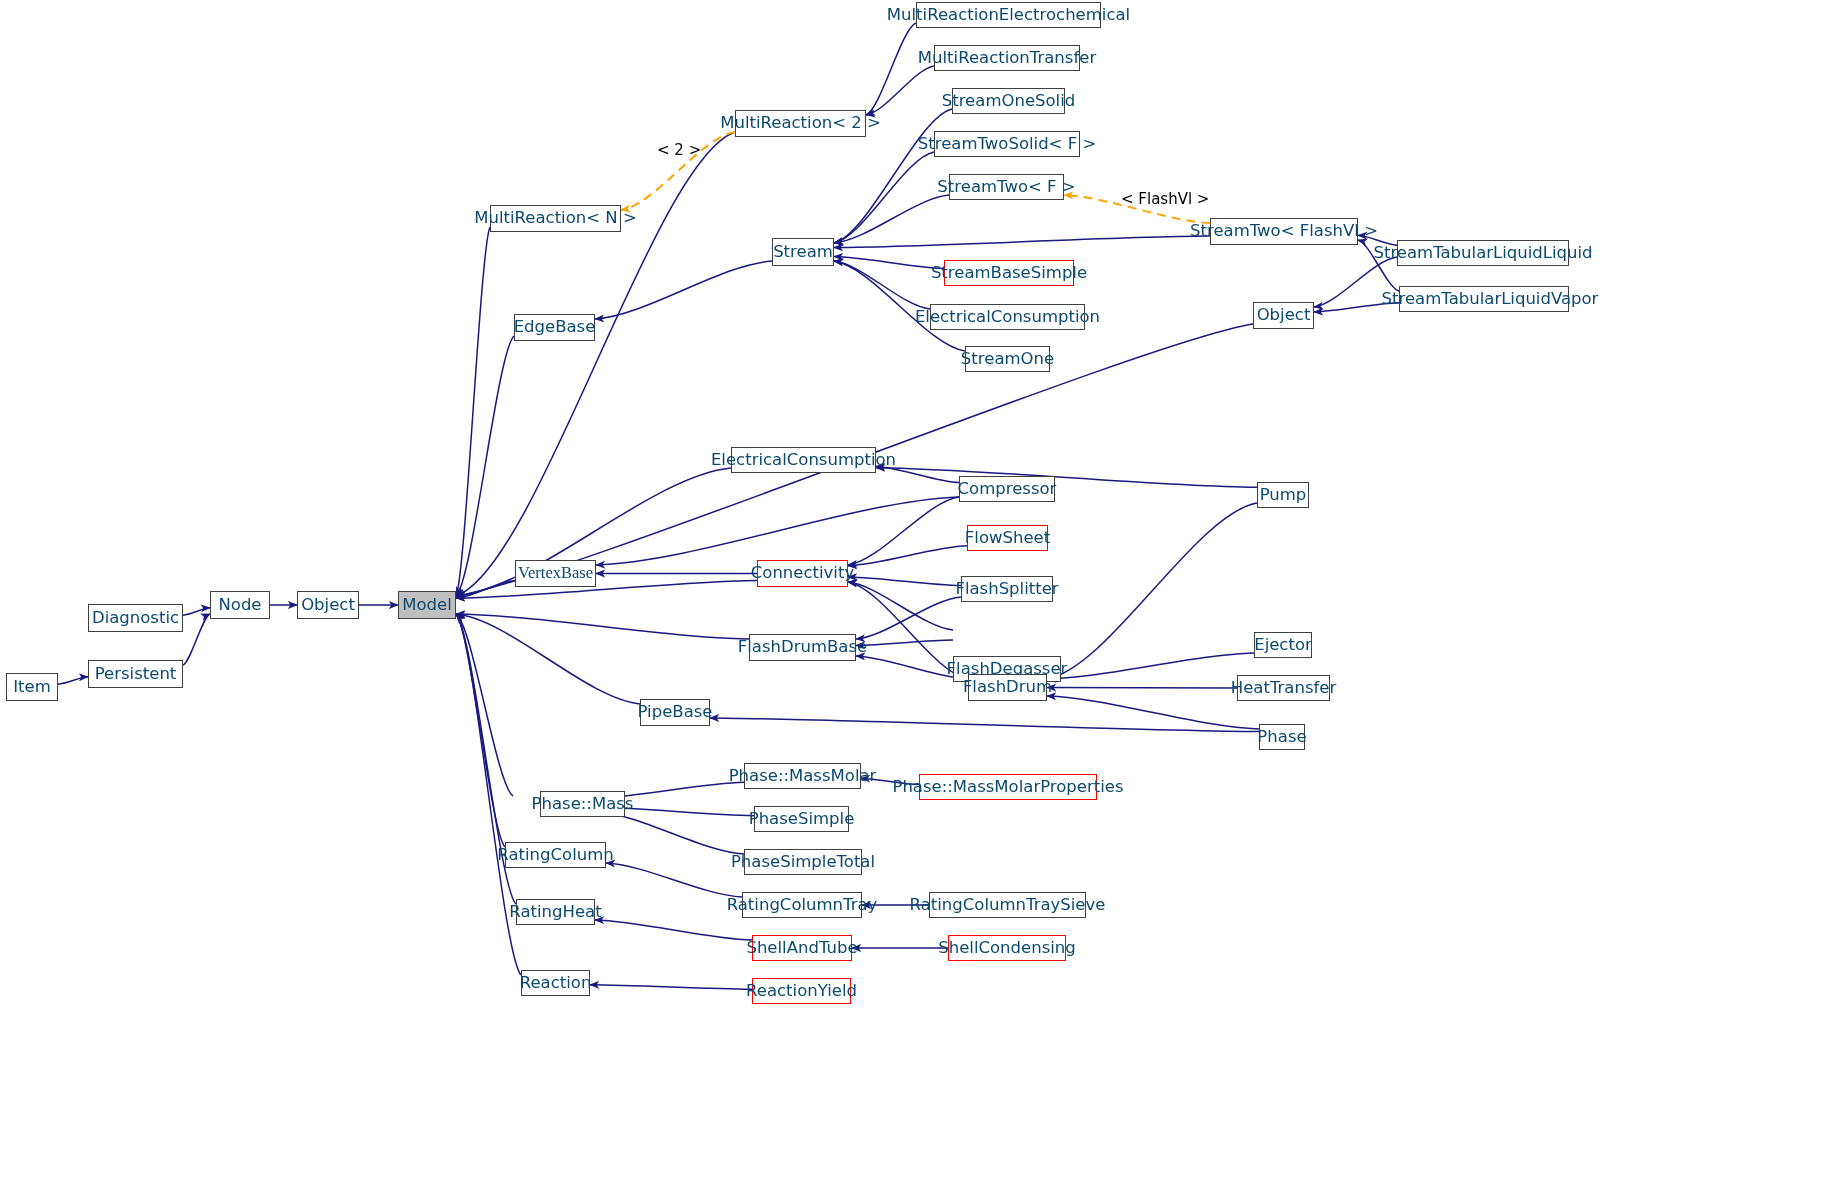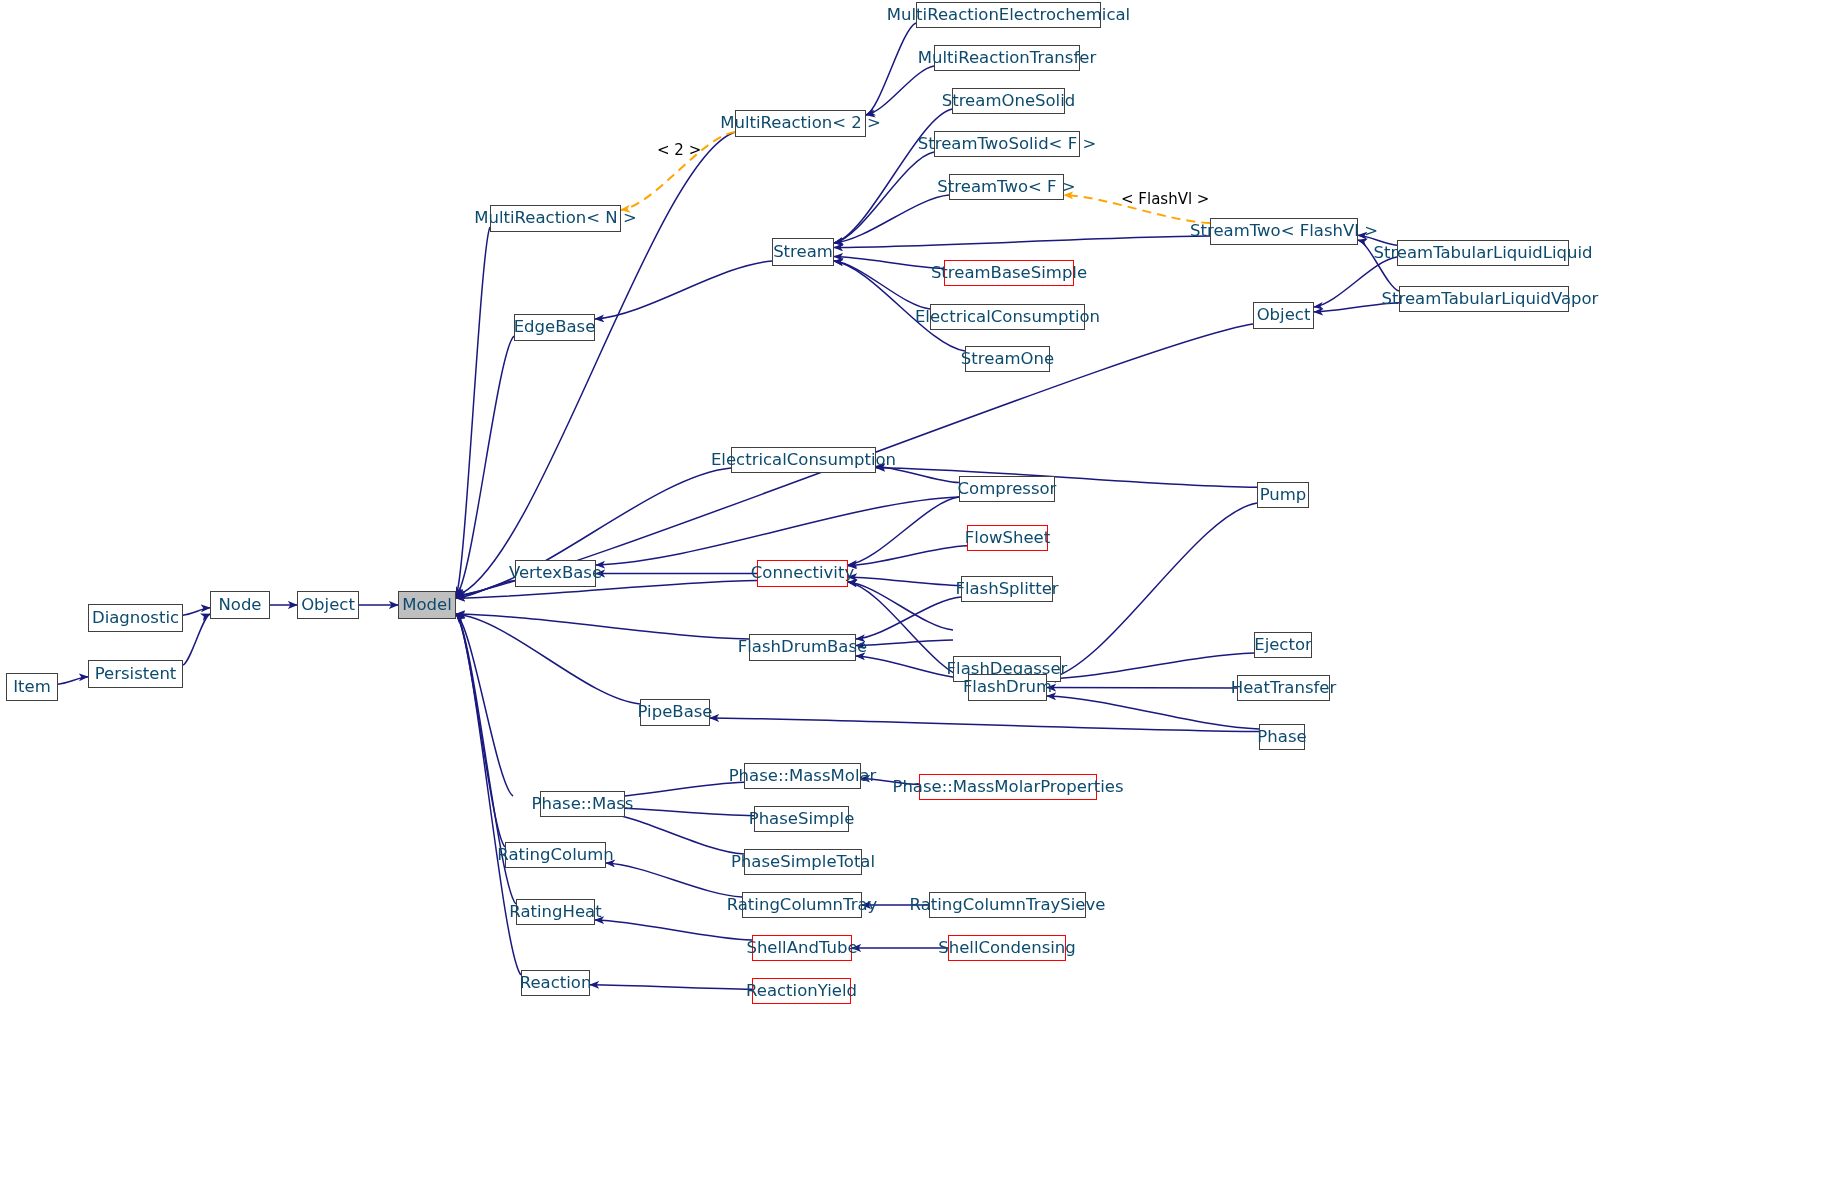--- a/index.html
+++ b/index.html
@@ -110,21 +110,21 @@
       <div class="nodebox" style="left: 930px; top: 304px; width: 155px; height: 26px;">ElectricalConsumption</div>
       <div class="nodebox" style="left: 965px; top: 346px; width: 85px; height: 26px;">StreamOne</div>
       <div class="nodebox" style="left: 1210px; top: 218px; width: 148px; height: 27px;">StreamTwo&lt; FlashVl &gt;</div>
       <div class="nodebox" style="left: 1397px; top: 240px; width: 172px; height: 26px;">StreamTabularLiquidLiquid</div>
       <div class="nodebox" style="left: 1399px; top: 286px; width: 170px; height: 26px; padding-left: 12px;">StreamTabularLiquidVapor</div>
       <div class="nodebox" style="left: 1253px; top: 302px; width: 61px; height: 27px;">Object</div>
       <div class="nodebox" style="left: 731px; top: 447px; width: 145px; height: 26px;">ElectricalConsumption</div>
       <div class="nodebox" style="left: 959px; top: 476px; width: 96px; height: 26px;">Compressor</div>
       <div class="nodebox red" style="left: 967px; top: 525px; width: 81px; height: 26px;">FlowSheet</div>
       <div class="nodebox" style="left: 1257px; top: 482px; width: 52px; height: 26px;">Pump</div>
-      <div class="nodebox" style="left: 515px; top: 560px; width: 81px; height: 27px;">VertexBase</div>
+      <div class="nodebox" style="left: 515px; top: 560px; width: 81px; height: 27px; font-family: Liberation Serif, serif;">VertexBase</div>
       <div class="nodebox red" style="left: 757px; top: 560px; width: 91px; height: 27px;">Connectivity</div>
       <div class="nodebox" style="left: 961px; top: 576px; width: 92px; height: 26px;">FlashSplitter</div>
       <div class="nodebox" style="left: 953px; top: 656px; width: 108px; height: 26px;">FlashDegasser</div>
       <div class="nodebox" style="left: 749px; top: 634px; width: 107px; height: 27px;">FlashDrumBase</div>
       <div class="nodebox" style="left: 968px; top: 674px; width: 79px; height: 27px;">FlashDrum</div>
       <div class="nodebox" style="left: 1254px; top: 632px; width: 58px; height: 26px;">Ejector</div>
       <div class="nodebox" style="left: 1237px; top: 675px; width: 93px; height: 26px;">HeatTransfer</div>
       <div class="nodebox" style="left: 640px; top: 699px; width: 70px; height: 27px;">PipeBase</div>
       <div class="nodebox" style="left: 1259px; top: 724px; width: 46px; height: 26px;">Phase</div>
       <div class="nodebox" style="left: 744px; top: 763px; width: 117px; height: 26px;">Phase::MassMolar</div>

